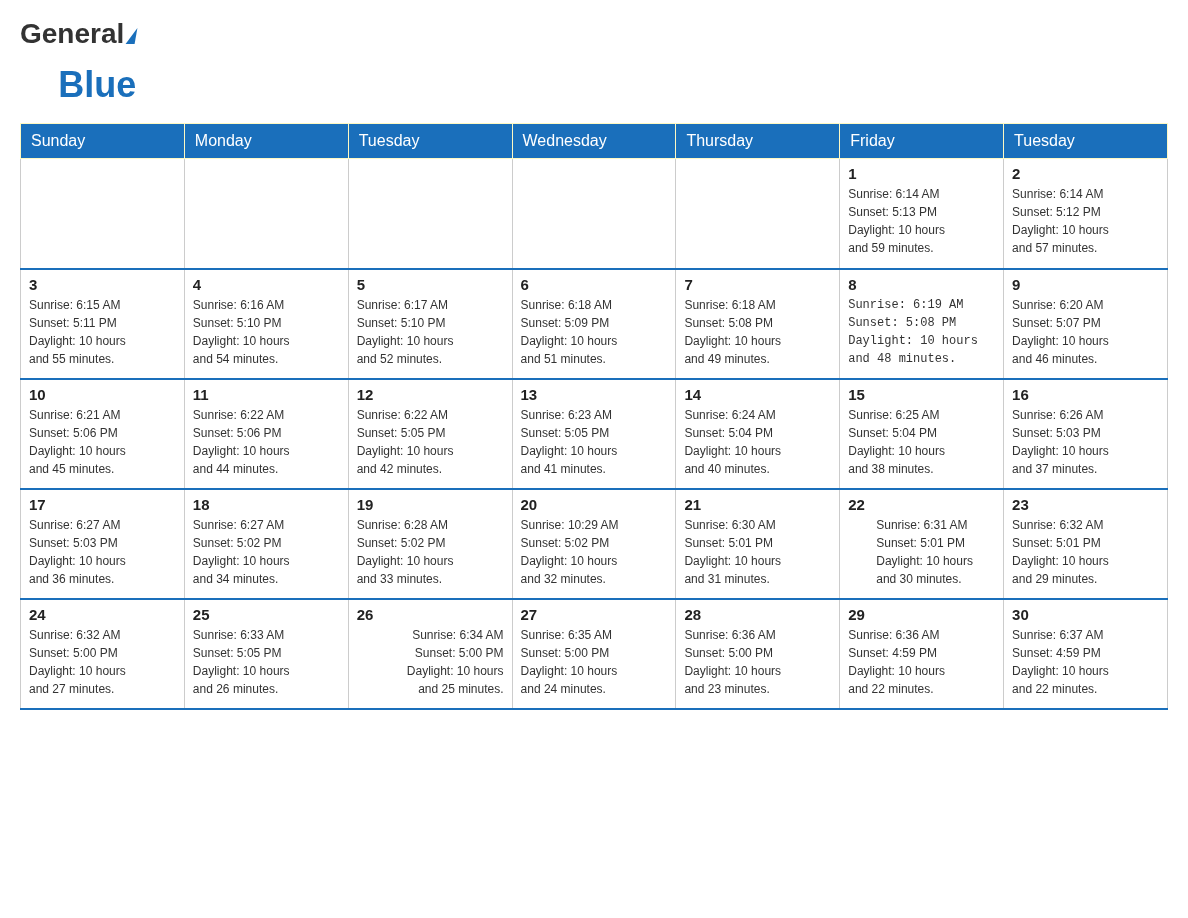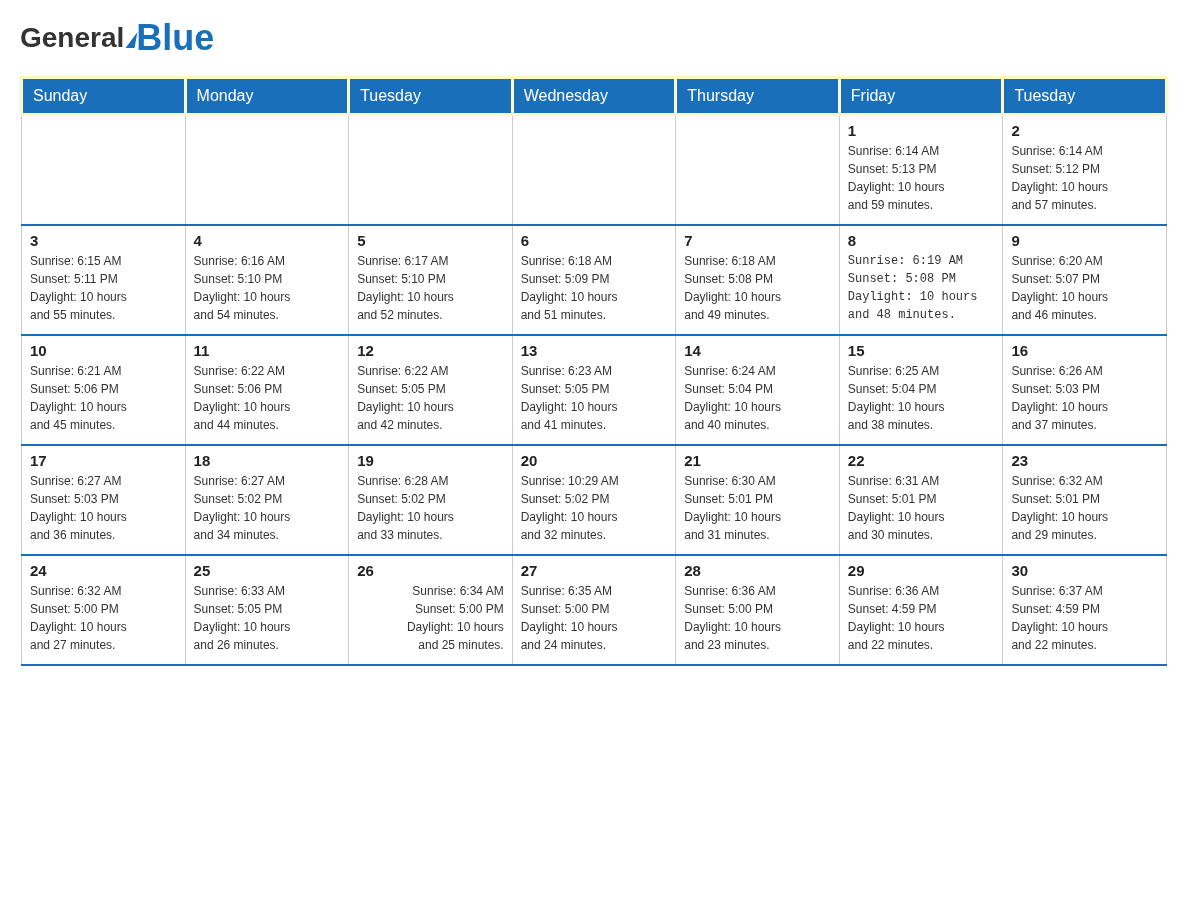--- a/index.html
+++ b/index.html
@@ -11,22 +11,23 @@
       padding: 20px;
     }
     .header-area {
       display: flex;
       justify-content: space-between;
       align-items: flex-start;
       margin-bottom: 20px;
     }
     .logo {
       display: flex;
-      flex-direction: row;
-      align-items: center;
+      flex-direction: column;
+      align-items: flex-end;
+      gap: 19px;
     }
     .logo-general {
       font-size: 28px;
       font-weight: bold;
       color: #333;
       line-height: 1;
     }
     .logo-blue {
       font-size: 36px;
       font-weight: bold;
@@ -54,21 +55,21 @@
     }
     thead tr {
       background-color: #1a6fbb;
     }
     thead th {
       color: #fff;
       font-size: 16px;
       font-weight: normal;
       padding: 8px 10px;
       text-align: left;
-      border: 3px solid #fef9c3;
+      border: 1px solid #fef9c3;
     }
     tbody tr {
       border-bottom: 2px solid #1a6fbb;
     }
     tbody td {
       vertical-align: top;
       padding: 6px 8px;
       border-right: 1px solid #ccc;
       border-left: 1px solid #ccc;
       font-size: 12.5px;
@@ -272,21 +273,21 @@
         </td>
         <td>
           <span class="day-num">21</span>
           <div class="cell-info" style="white-space: pre-line;">Sunrise: 6:30 AM
 Sunset: 5:01 PM
 Daylight: 10 hours
 and 31 minutes.</div>
         </td>
         <td>
           <span class="day-num">22</span>
-          <div class="cell-info" style="white-space: pre-line;">Sunrise: 6:31 AM
+          <div class="cell-info" style="white-space: pre-line; margin-left: 28px;">Sunrise: 6:31 AM
 Sunset: 5:01 PM
 Daylight: 10 hours
 and 30 minutes.</div>
         </td>
         <td>
           <span class="day-num">23</span>
           <div class="cell-info" style="white-space: pre-line;">Sunrise: 6:32 AM
 Sunset: 5:01 PM
 Daylight: 10 hours
 and 29 minutes.</div>

